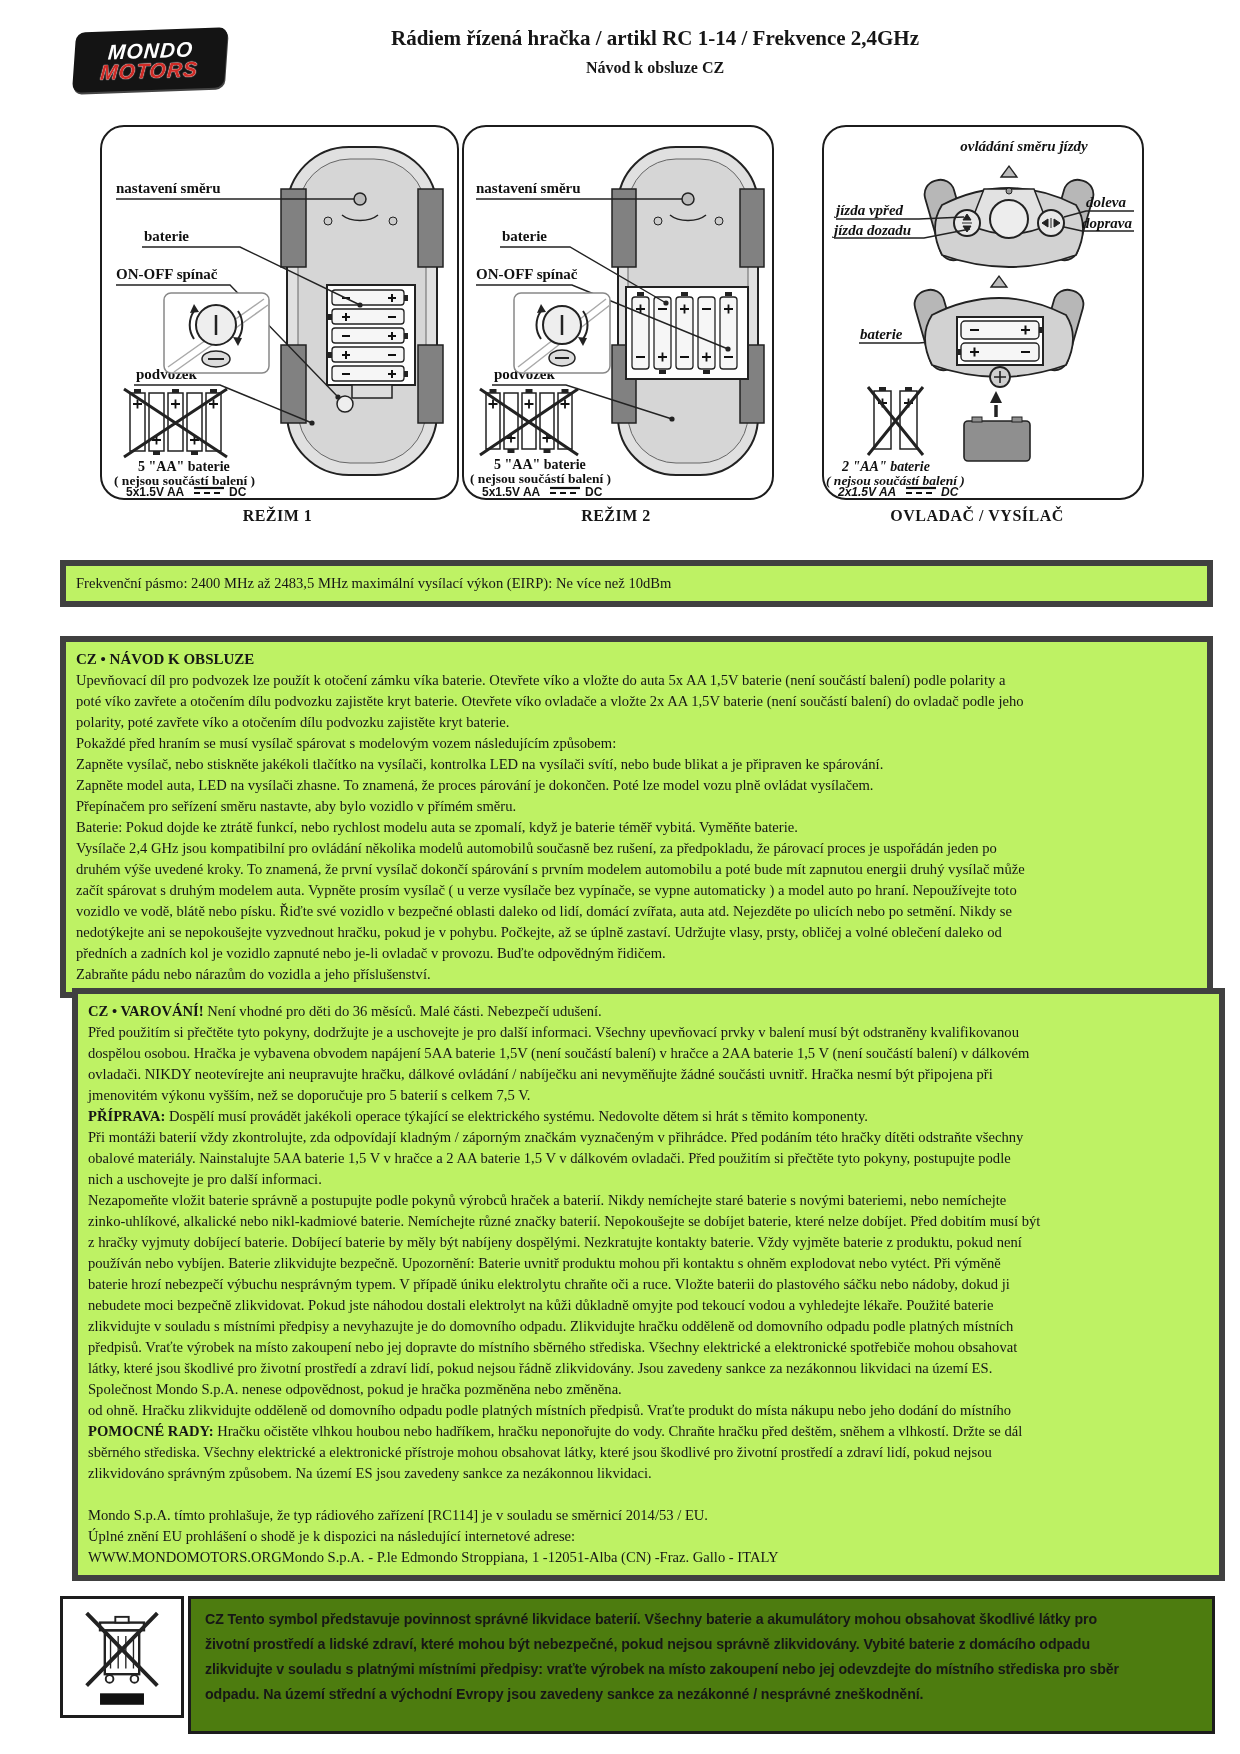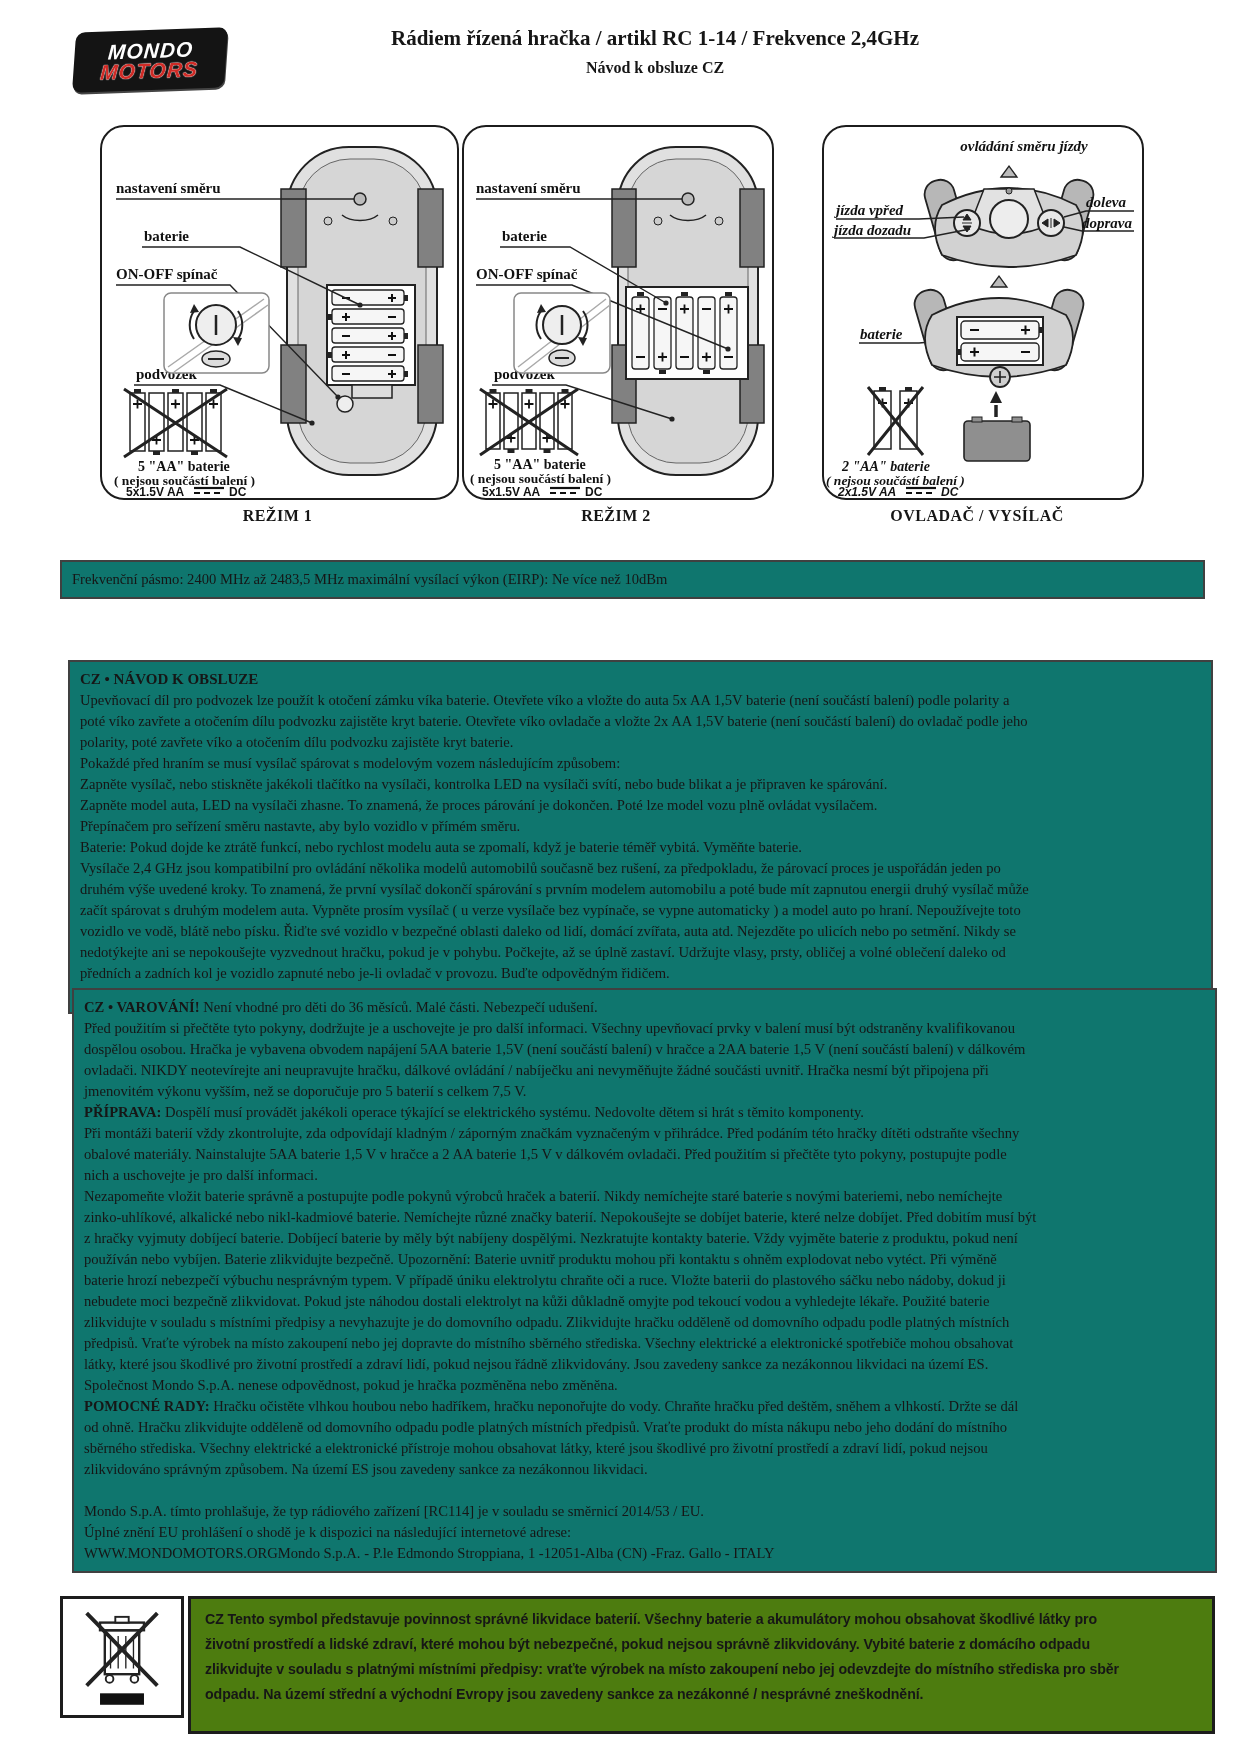--- a/index.html
+++ b/index.html
@@ -18,21 +18,21 @@
   .hdr .t2{font-size:16px;margin-top:8px;}
   
   .panel{position:absolute;top:125px;height:371px;border:2px solid #1c1c1c;border-radius:24px;background:#fff;}
   .panel svg{display:block;width:100%;height:100%;}
   .caption{position:absolute;top:507px;text-align:center;font-weight:bold;font-size:16px;letter-spacing:.5px;}
   svg .lbl{font-family:"Liberation Serif","DejaVu Serif",serif;font-weight:bold;font-size:15px;fill:#111;}
   svg .lbl-s{font-family:"Liberation Serif","DejaVu Serif",serif;font-weight:bold;font-size:13.5px;fill:#111;}
   svg .note{font-family:"Liberation Serif","DejaVu Serif",serif;font-weight:bold;font-size:14px;fill:#111;}
   svg .pwr{font-family:"Liberation Sans","DejaVu Sans",sans-serif;font-weight:bold;font-size:12px;fill:#111;}
   
-  .tbox{position:absolute;left:60px;width:1121px;border:2px solid #404040;background:#0f766e;
+  .tbox{position:absolute;left:60px;width:1121px;border:6px solid #404040;background:#bef264;
         padding:7px 10px;font-size:14.6px;line-height:21px;}
   .tbox .tline{min-height:21px;}
   .tbox b{font-weight:bold;}
   .boxtitle{font-weight:bold;font-size:15px;}
   
   .sym-box{position:absolute;left:60px;top:1596px;width:118px;height:116px;border:3px solid #1c1c1c;
         background:#fff;display:flex;align-items:center;justify-content:center;}
   .disp-box{position:absolute;left:188px;top:1596px;width:993px;height:116px;border:3px solid #1c1c1c;
         background:#4d7c0f;padding:8px 14px;font-family:"Liberation Sans","DejaVu Sans",sans-serif;
         font-weight:bold;font-size:14.2px;line-height:25px;letter-spacing:-0.1px;}
@@ -287,21 +287,21 @@
       </g>
       <text class="pwr" x="117" y="369">DC</text>
     </svg>
   </div>
   <div class="caption" style="left:818px;width:318px;">OVLADAČ / VYSÍLAČ</div>
 
   <div class="tbox" style="top:560px;">
     <div class="tline">Frekvenční pásmo: 2400 MHz až 2483,5 MHz maximální vysílací výkon (EIRP): Ne více než 10dBm</div>
   </div>
 
-  <div class="tbox" style="top:660px;margin-left:8px;">
+  <div class="tbox" style="top:636px;">
     <div class="tline boxtitle">CZ • NÁVOD K OBSLUZE</div>
     <div>
         <div class="tline">Upevňovací díl pro podvozek lze použít k otočení zámku víka baterie. Otevřete víko a vložte do auta 5x AA 1,5V baterie (není součástí balení) podle polarity a</div>
         <div class="tline">poté víko zavřete a otočením dílu podvozku zajistěte kryt baterie. Otevřete víko ovladače a vložte 2x AA 1,5V baterie (není součástí balení) do ovladač podle jeho</div>
         <div class="tline">polarity, poté zavřete víko a otočením dílu podvozku zajistěte kryt baterie.</div>
         <div class="tline">Pokaždé před hraním se musí vysílač spárovat s modelovým vozem následujícím způsobem:</div>
         <div class="tline">Zapněte vysílač, nebo stiskněte jakékoli tlačítko na vysílači, kontrolka LED na vysílači svítí, nebo bude blikat a je připraven ke spárování.</div>
         <div class="tline">Zapněte model auta, LED na vysílači zhasne. To znamená, že proces párování je dokončen. Poté lze model vozu plně ovládat vysílačem.</div>
         <div class="tline">Přepínačem pro seřízení směru nastavte, aby bylo vozidlo v přímém směru.</div>
         <div class="tline">Baterie: Pokud dojde ke ztrátě funkcí, nebo rychlost modelu auta se zpomalí, když je baterie téměř vybitá. Vyměňte baterie.</div>
@@ -329,22 +329,22 @@
         <div class="tline">Nezapomeňte vložit baterie správně a postupujte podle pokynů výrobců hraček a baterií. Nikdy nemíchejte staré baterie s novými bateriemi, nebo nemíchejte</div>
         <div class="tline">zinko-uhlíkové, alkalické nebo nikl-kadmiové baterie. Nemíchejte různé značky baterií. Nepokoušejte se dobíjet baterie, které nelze dobíjet. Před dobitím musí být</div>
         <div class="tline">z hračky vyjmuty dobíjecí baterie. Dobíjecí baterie by měly být nabíjeny dospělými. Nezkratujte kontakty baterie. Vždy vyjměte baterie z produktu, pokud není</div>
         <div class="tline">používán nebo vybíjen. Baterie zlikvidujte bezpečně. Upozornění: Baterie uvnitř produktu mohou při kontaktu s ohněm explodovat nebo vytéct. Při výměně</div>
         <div class="tline">baterie hrozí nebezpečí výbuchu nesprávným typem. V případě úniku elektrolytu chraňte oči a ruce. Vložte baterii do plastového sáčku nebo nádoby, dokud ji</div>
         <div class="tline">nebudete moci bezpečně zlikvidovat. Pokud jste náhodou dostali elektrolyt na kůži důkladně omyjte pod tekoucí vodou a vyhledejte lékaře. Použité baterie</div>
         <div class="tline">zlikvidujte v souladu s místními předpisy a nevyhazujte je do domovního odpadu. Zlikvidujte hračku odděleně od domovního odpadu podle platných místních</div>
         <div class="tline">předpisů. Vraťte výrobek na místo zakoupení nebo jej dopravte do místního sběrného střediska. Všechny elektrické a elektronické spotřebiče mohou obsahovat</div>
         <div class="tline">látky, které jsou škodlivé pro životní prostředí a zdraví lidí, pokud nejsou řádně zlikvidovány. Jsou zavedeny sankce za nezákonnou likvidaci na území ES.</div>
         <div class="tline">Společnost Mondo S.p.A. nenese odpovědnost, pokud je hračka pozměněna nebo změněna.</div>
+        <div class="tline">od ohně. Hračku zlikvidujte odděleně od domovního odpadu podle platných místních předpisů. Vraťte produkt do místa nákupu nebo jeho dodání do místního</div>
         <div class="tline"><b>POMOCNÉ RADY:</b> Hračku očistěte vlhkou houbou nebo hadříkem, hračku neponořujte do vody. Chraňte hračku před deštěm, sněhem a vlhkostí. Držte se dál</div>
-        <div class="tline">od ohně. Hračku zlikvidujte odděleně od domovního odpadu podle platných místních předpisů. Vraťte produkt do místa nákupu nebo jeho dodání do místního</div>
         <div class="tline">sběrného střediska. Všechny elektrické a elektronické přístroje mohou obsahovat látky, které jsou škodlivé pro životní prostředí a zdraví lidí, pokud nejsou</div>
         <div class="tline">zlikvidováno správným způsobem. Na území ES jsou zavedeny sankce za nezákonnou likvidaci.</div>
         <div class="tline">&nbsp;</div>
         <div class="tline">Mondo S.p.A. tímto prohlašuje, že typ rádiového zařízení [RC114] je v souladu se směrnicí 2014/53 / EU.</div>
         <div class="tline">Úplné znění EU prohlášení o shodě je k dispozici na následující internetové adrese:</div>
         <div class="tline">WWW.MONDOMOTORS.ORGMondo S.p.A. - P.le Edmondo Stroppiana, 1 -12051-Alba (CN) -Fraz. Gallo - ITALY</div>
       </div>
   </div>
 
   <div class="sym-box">

